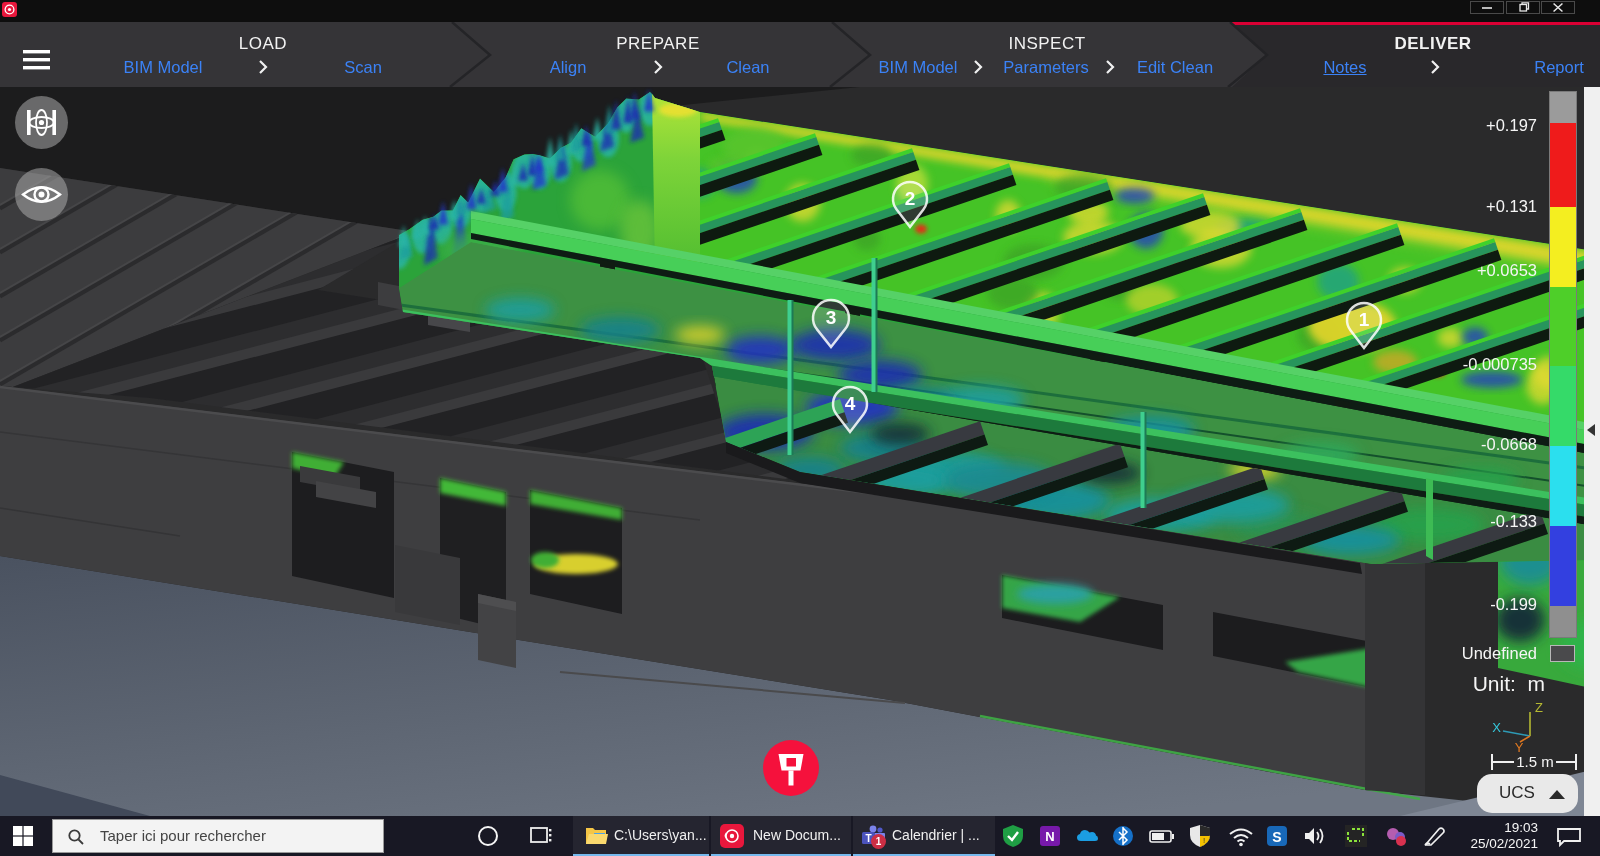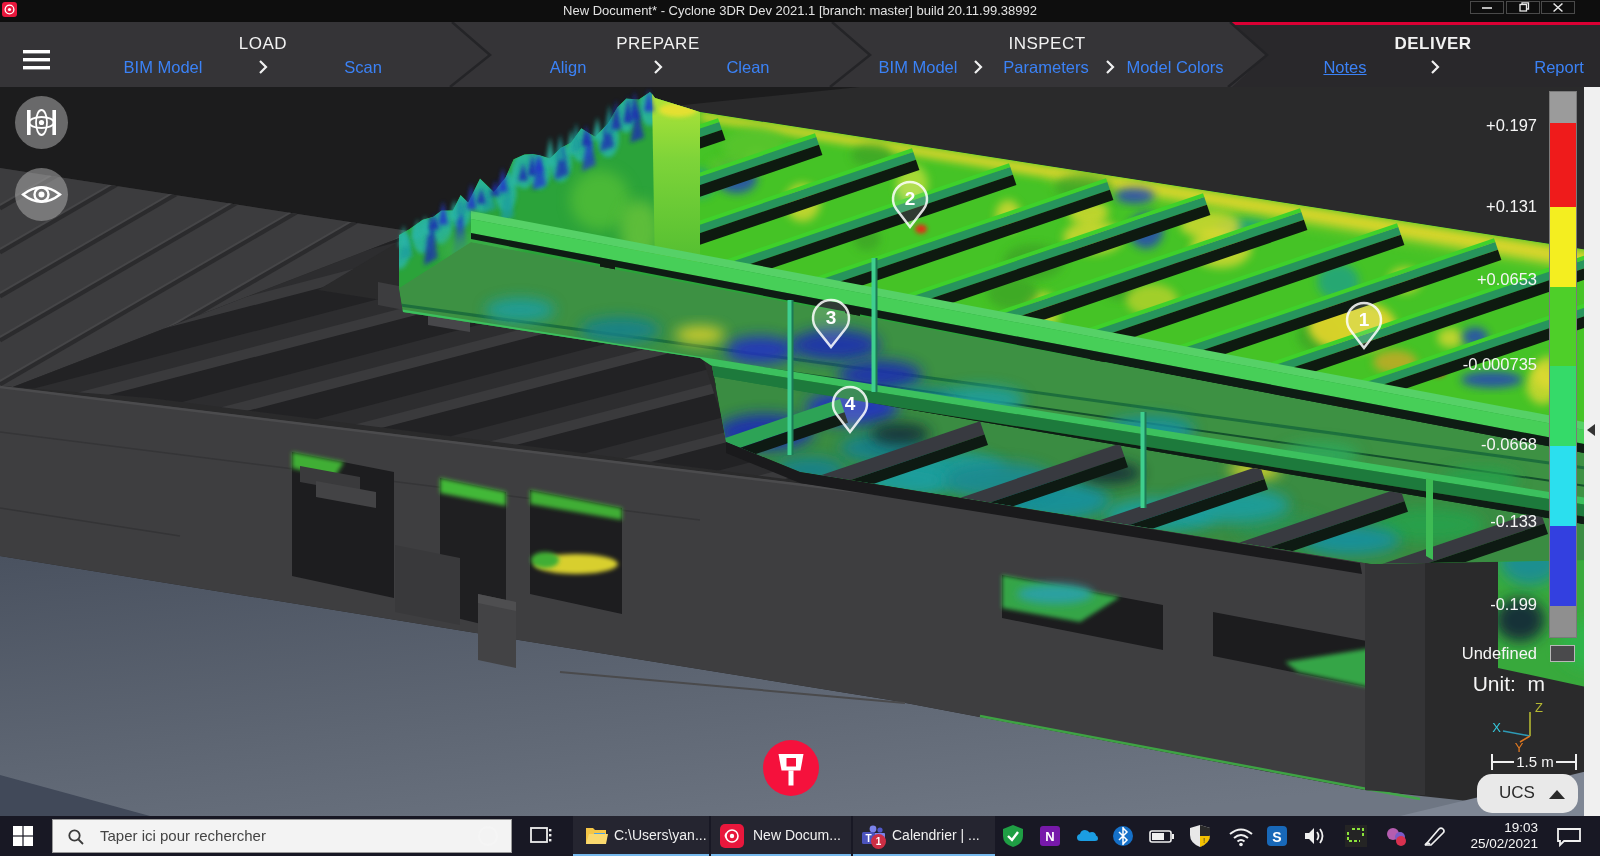--- a/index.html
+++ b/index.html
@@ -382,21 +382,20 @@
       <text x="1364" y="326" font-size="19" font-weight="bold" fill="#fff" text-anchor="middle" font-family="Liberation Sans, sans-serif">1</text>
   </svg>
 
   <div id="titlebar">
     <div style="position:absolute;left:2px;top:2px;width:15px;height:15px;background:#e8173c;border-radius:3px;">
       <svg width="15" height="15" viewBox="0 0 15 15">
           <circle cx="7.5" cy="7.5" r="4.4" fill="none" stroke="#fff" stroke-width="1.3"></circle>
           <circle cx="7.5" cy="7.5" r="1.6" fill="#fff"></circle>
         </svg>
     </div>
-    <div class="tt">New Document* - Cyclone 3DR Dev 2021.1 [branch: master] build 20.11.99.38992</div>
     <svg class="winbtn" style="left:1470px" width="32" height="11" viewBox="0 0 32 11">
         <line x1="11" y1="6" x2="21" y2="6" stroke="#e8e8e8" stroke-width="1.6"></line>
       </svg>
     <svg class="winbtn" style="left:1506px" width="32" height="11" viewBox="0 0 32 11">
         <rect x="13" y="2.5" width="6.5" height="6.5" fill="none" stroke="#e8e8e8" stroke-width="1.3"></rect>
         <polyline points="15,2.5 15,0.8 21.5,0.8 21.5,7 19.5,7" fill="none" stroke="#e8e8e8" stroke-width="1.3"></polyline>
       </svg>
     <svg class="winbtn" style="left:1541px" width="36" height="11" viewBox="0 0 36 11">
         <path d="M13 1 L23 10 M23 1 L13 10" stroke="#e8e8e8" stroke-width="1.7"></path>
       </svg>
@@ -431,21 +430,21 @@
       </svg>
     <div class="ritem" style="left:748px">Clean</div>
     <div class="ritem" style="left:918px">BIM Model</div>
     <svg class="ic" style="left:973px;top:37px" width="10" height="16" viewBox="0 0 10 16">
         <polyline points="2,2 8,8 2,14" fill="none" stroke="#f0f0f0" stroke-width="2.2"></polyline>
       </svg>
     <div class="ritem" style="left:1046px">Parameters</div>
     <svg class="ic" style="left:1105px;top:37px" width="10" height="16" viewBox="0 0 10 16">
         <polyline points="2,2 8,8 2,14" fill="none" stroke="#f0f0f0" stroke-width="2.2"></polyline>
       </svg>
-    <div class="ritem" style="left:1175px">Model Colors</div>
+    <div class="ritem" style="left:1175px">Edit Clean</div>
     <div class="ritem" style="left:1345px;font-weight:normal;text-decoration:underline">Notes</div>
     <svg class="ic" style="left:1430px;top:37px" width="10" height="16" viewBox="0 0 10 16">
         <polyline points="2,2 8,8 2,14" fill="none" stroke="#f0f0f0" stroke-width="2.2"></polyline>
       </svg>
     <div class="ritem" style="left:1559px">Report</div>
   </div>
 
   <div class="circbtn" style="top:96px">
     <svg width="53" height="53" viewBox="0 0 53 53">
       <rect x="12" y="14" width="3.6" height="25" fill="#fff"></rect>
@@ -470,21 +469,21 @@
 <div style="position:absolute;left:1550px;top:123px;width:26px;height:84px;background:#ef1b1b;"></div>
 <div style="position:absolute;left:1550px;top:207px;width:26px;height:80px;background:#f4ee20;"></div>
 <div style="position:absolute;left:1550px;top:287px;width:26px;height:79px;background:#4ecf29;"></div>
 <div style="position:absolute;left:1550px;top:366px;width:26px;height:80px;background:#35da69;"></div>
 <div style="position:absolute;left:1550px;top:446px;width:26px;height:80px;background:#2bdfee;"></div>
 <div style="position:absolute;left:1550px;top:526px;width:26px;height:80px;background:#3340e0;"></div>
 <div style="position:absolute;left:1550px;top:606px;width:26px;height:31px;background:#8f8f8f;"></div>
 <div style="position:absolute;left:1549px;top:91px;width:28px;height:547px;border:1px solid #7a7a7a;"></div>
 <div class="cbl" style="top:116px;">+0.197</div>
 <div class="cbl" style="top:197px;">+0.131</div>
-<div class="cbl" style="top:270px;">+0.0653</div>
+<div class="cbl" style="top:261px;">+0.0653</div>
 <div class="cbl" style="top:355px;">-0.000735</div>
 <div class="cbl" style="top:435px;">-0.0668</div>
 <div class="cbl" style="top:512px;">-0.133</div>
 <div class="cbl" style="top:595px;">-0.199</div>
 <div class="cbl" style="top:644px;">Undefined</div>
 <div style="position:absolute;left:1550px;top:645px;width:25px;height:17px;background:#4a4a4c;border:1.5px solid #b8b8b8;"></div>
 <div class="cbl" style="top:672px;right:55px;font-size:21px;">Unit:&nbsp; m</div>
 
   <svg style="position:absolute;left:1480px;top:690px" width="90" height="80" viewBox="0 0 90 80">
     <line x1="50" y1="46" x2="50" y2="22" stroke="#b5b832" stroke-width="1.6"></line>
@@ -516,21 +515,21 @@
     </svg>
   </div>
 
   <div id="taskbar">
   <svg style="position:absolute;left:12px;top:9px" width="22" height="22" viewBox="0 0 22 22">
 <rect x="1" y="1" width="9.4" height="9.4" fill="#fff"></rect>
         <rect x="11.6" y="1" width="9.4" height="9.4" fill="#fff"></rect>
 <rect x="1" y="11.6" width="9.4" height="9.4" fill="#fff"></rect>
         <rect x="11.6" y="11.6" width="9.4" height="9.4" fill="#fff"></rect>
       </svg>
-<div style="position:absolute;left:52px;top:3px;width:460px;height:34px;background:#f3f3f3;border:1px solid #9a9a9a;box-sizing:border-box;">
+<div style="position:absolute;left:52px;top:3px;width:332px;height:34px;background:#f3f3f3;border:1px solid #9a9a9a;box-sizing:border-box;">
 <svg style="position:absolute;left:14px;top:8px" width="18" height="18" viewBox="0 0 18 18">
           <circle cx="7.5" cy="7.5" r="5.2" fill="none" stroke="#3a3a3a" stroke-width="1.8"></circle>
           <line x1="11.5" y1="11.5" x2="16" y2="16" stroke="#3a3a3a" stroke-width="1.8"></line>
         </svg>
 <span style="position:absolute;left:47px;top:7px;font-size:15px;color:#444;">Taper ici pour rechercher</span>
       </div>
 <div style="position:absolute;left:478px;top:10px;width:20px;height:20px;border:2.6px solid #f5f5f5;border-radius:50%;box-sizing:border-box;"></div>
 <svg style="position:absolute;left:530px;top:10px" width="24" height="20" viewBox="0 0 24 20">
 <rect x="1" y="2" width="16" height="14" fill="none" stroke="#eee" stroke-width="1.8"></rect>
 <rect x="19" y="3" width="2.4" height="2.4" fill="#eee"></rect>

